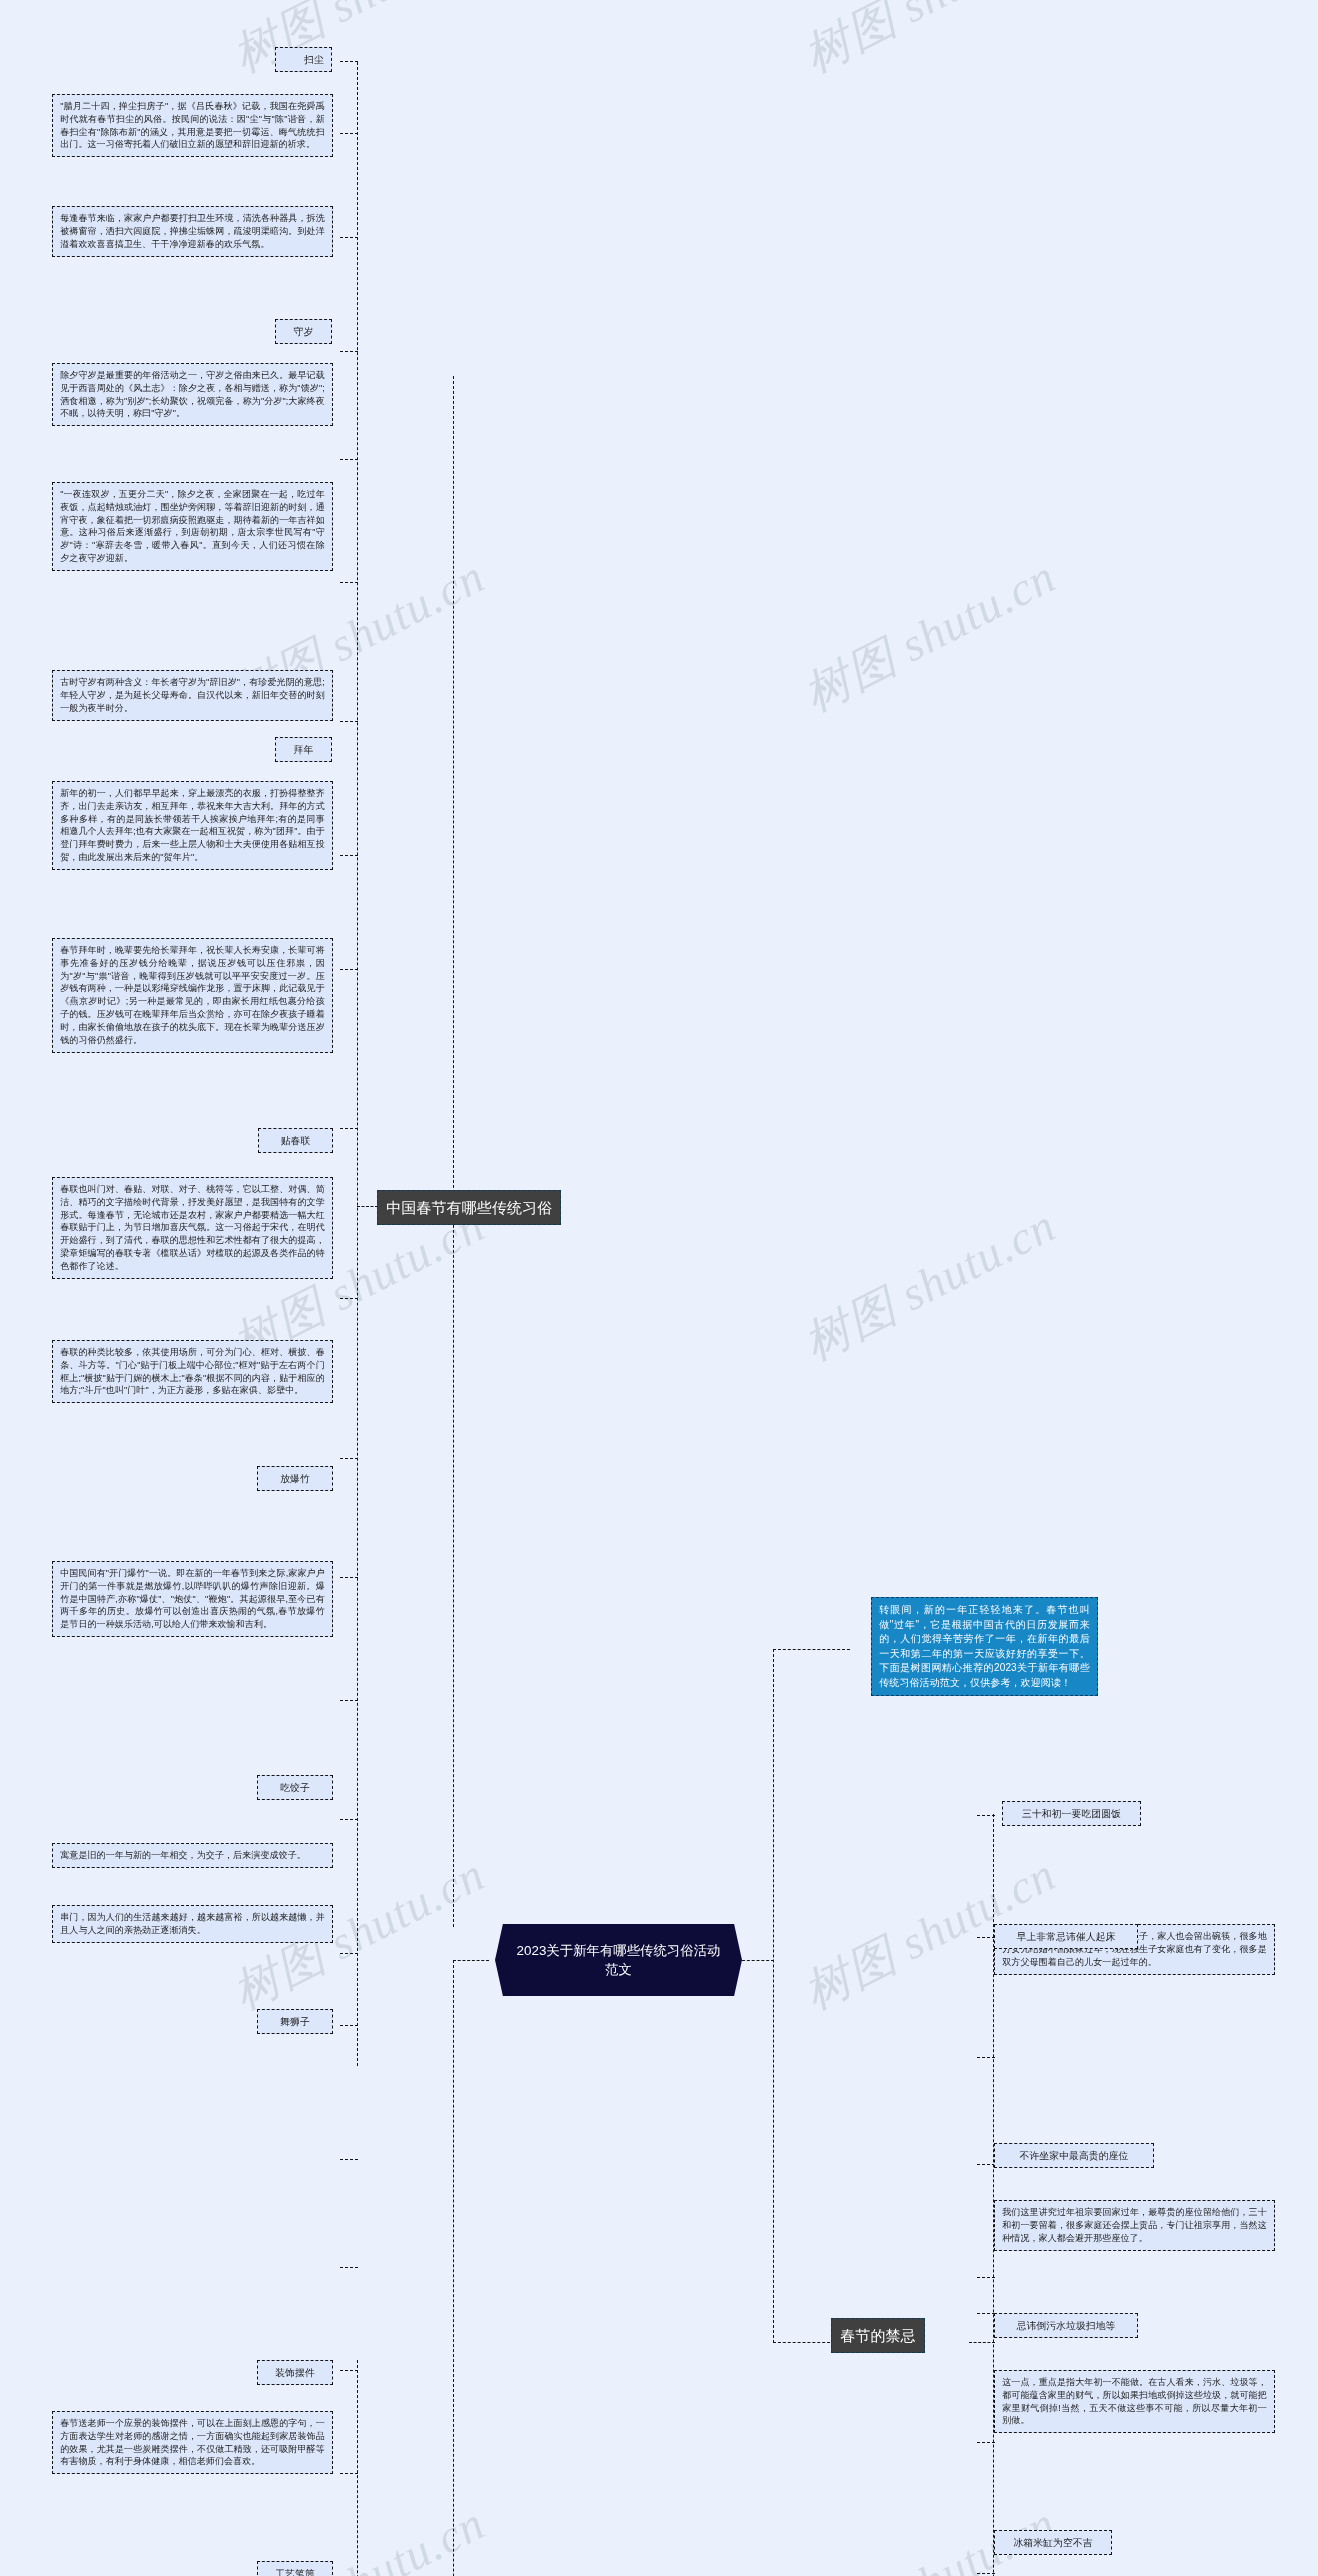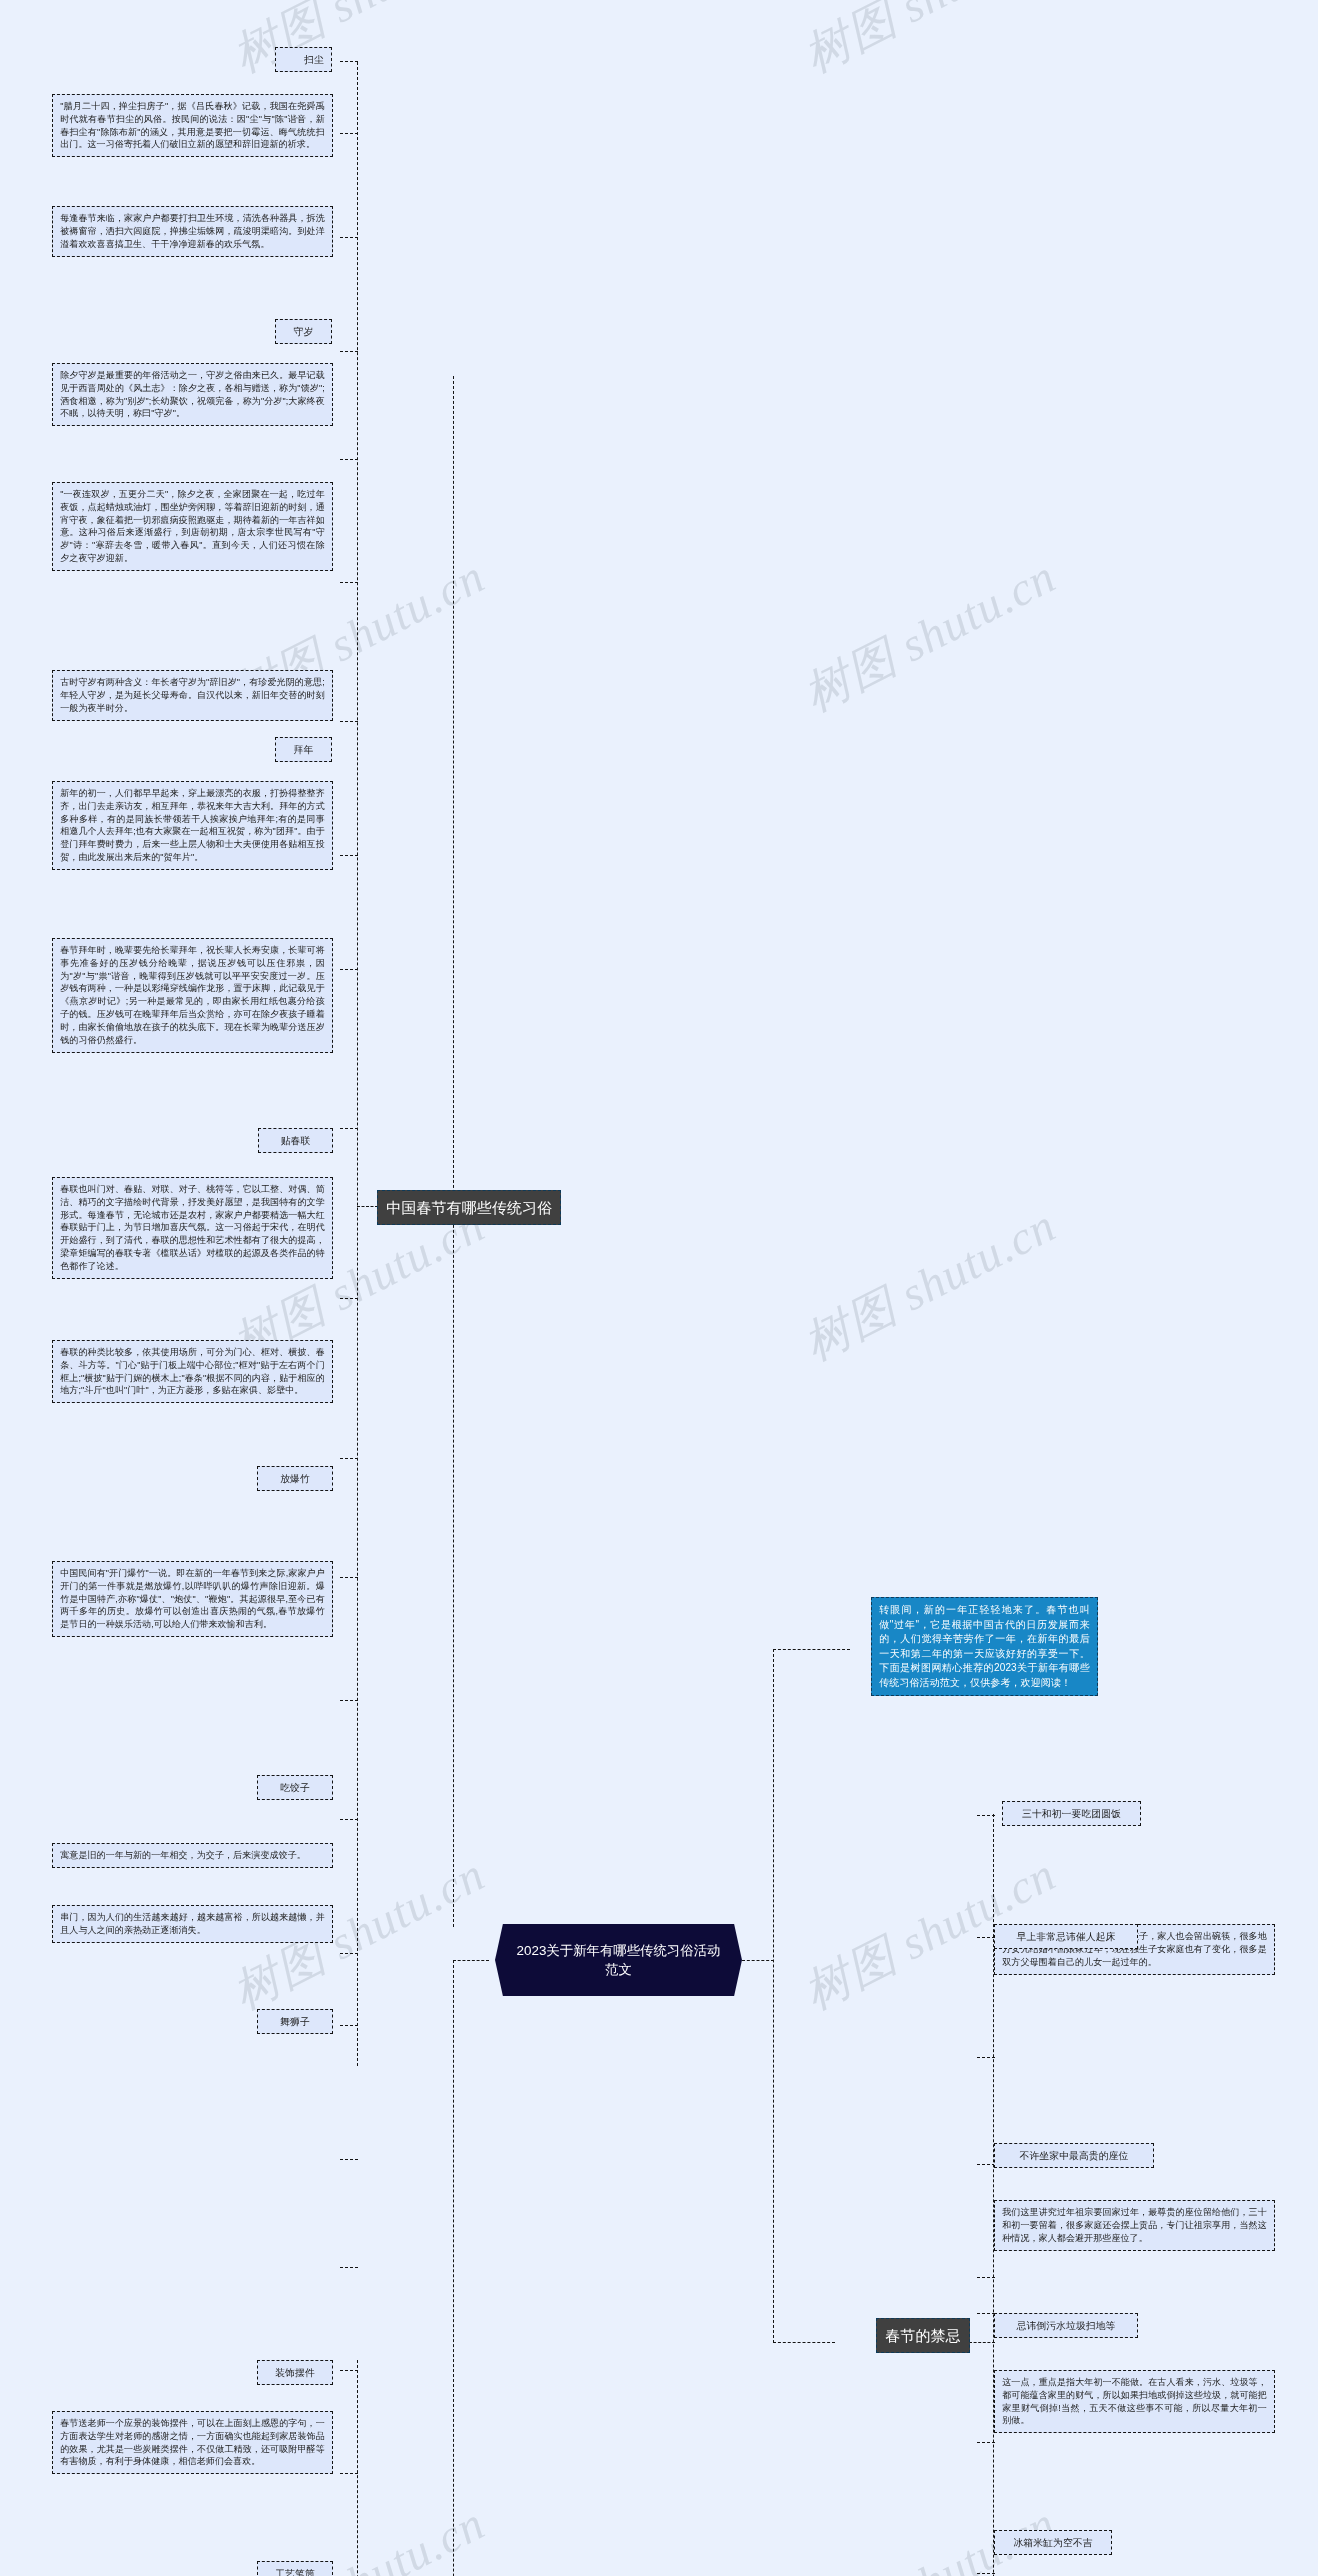--- a/index.html
+++ b/index.html
@@ -211,16 +211,16 @@
   <div class="node label" style="left:994px;top:2143px;width:160px;">不许坐家中最高贵的座位</div>
 
   <div class="node text" style="left:994px;top:2200px;width:281px;">我们这里讲究过年祖宗要回家过年，最尊贵的座位留给他们，三十和初一要留着，很多家庭还会摆上贡品，专门让祖宗享用，当然这种情况，家人都会避开那些座位了。</div>
 
   <div class="node label" style="left:994px;top:2313px;width:144px;">忌讳倒污水垃圾扫地等</div>
 
   <div class="node text" style="left:994px;top:2370px;width:281px;">这一点，重点是指大年初一不能做。在古人看来，污水、垃圾等，都可能蕴含家里的财气，所以如果扫地或倒掉这些垃圾，就可能把家里财气倒掉!当然，五天不做这些事不可能，所以尽量大年初一别做。</div>
 
   <div class="node label" style="left:994px;top:2530px;width:118px;">冰箱米缸为空不吉</div>
 
-  <div class="node topic" style="left:876px;top:2318px;text-align:right;">春节的禁忌</div>
+  <div class="node topic" style="left:831px;top:2318px;text-align:right;">春节的禁忌</div>
 
 </div>
 
 
 </body></html>

